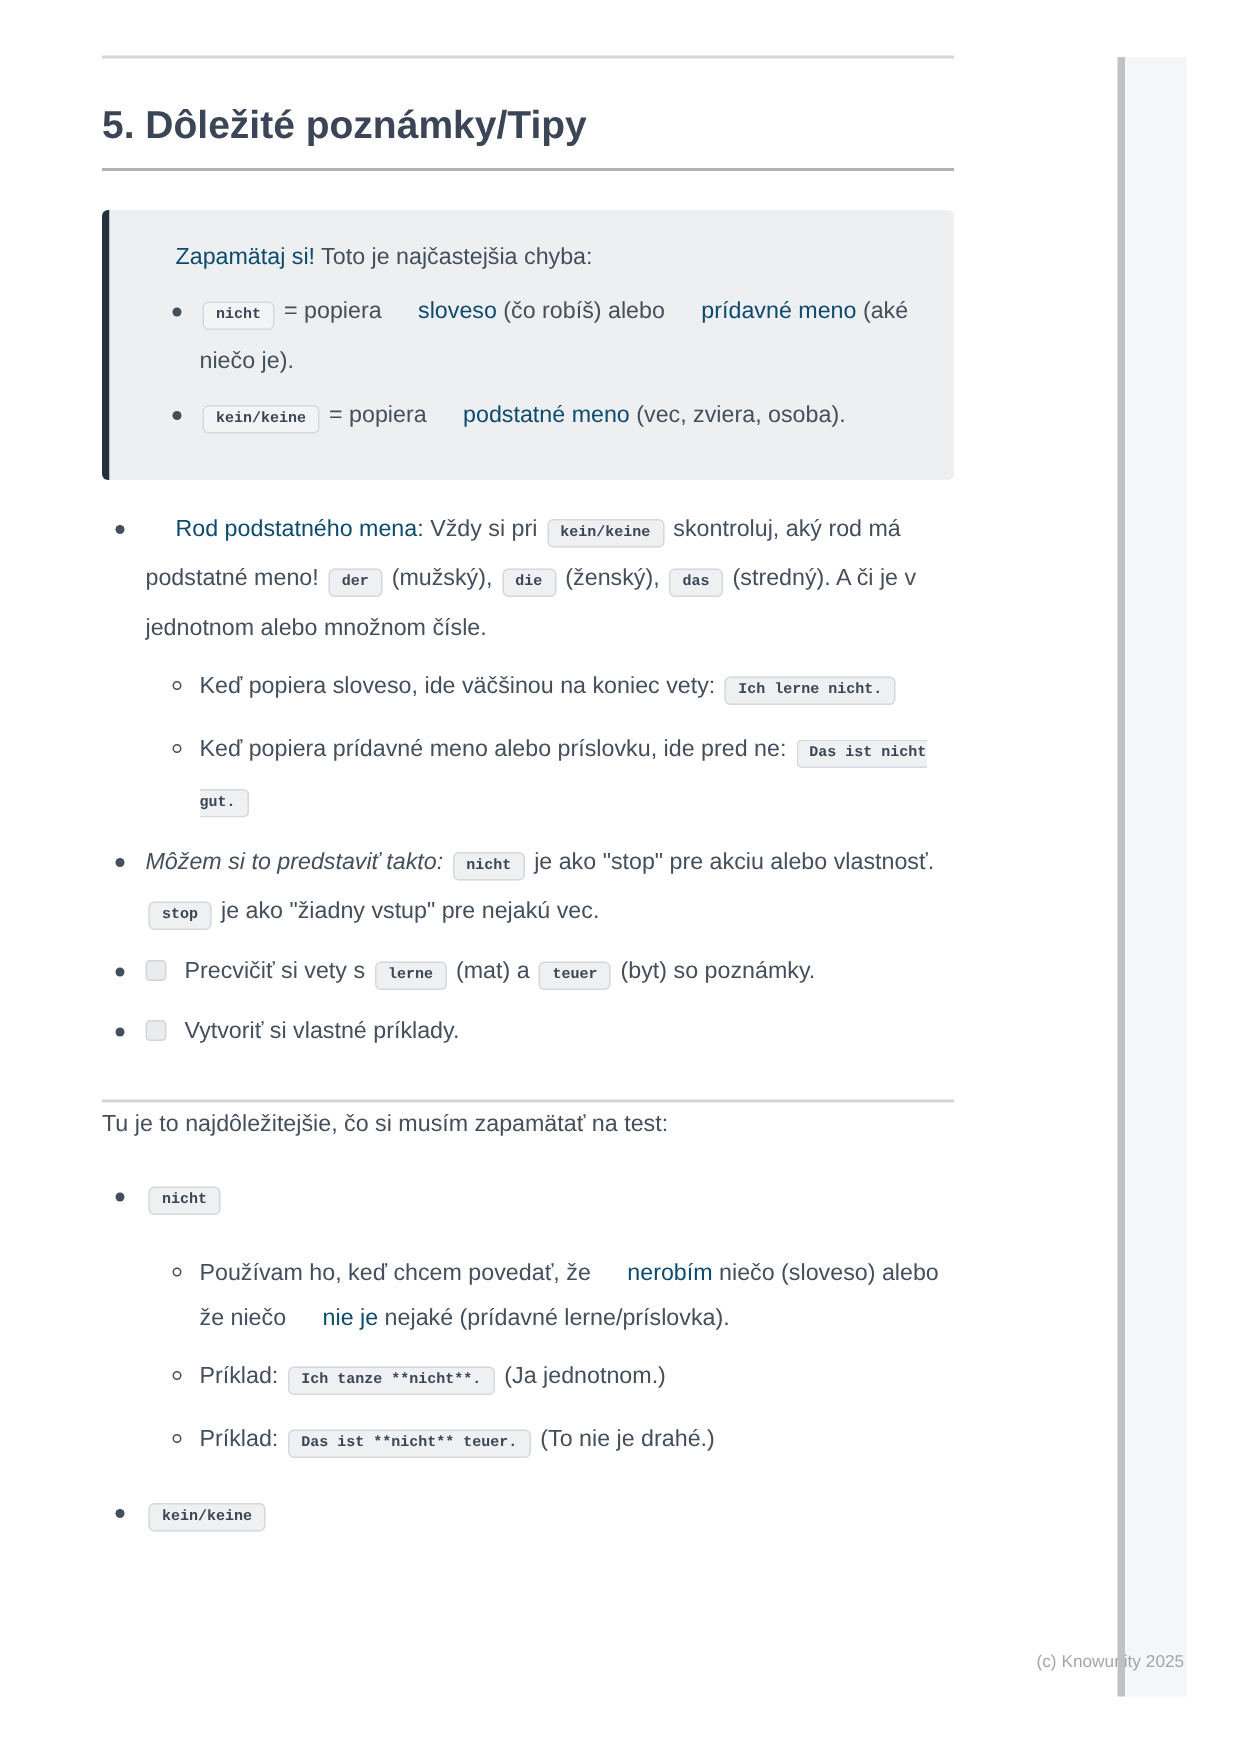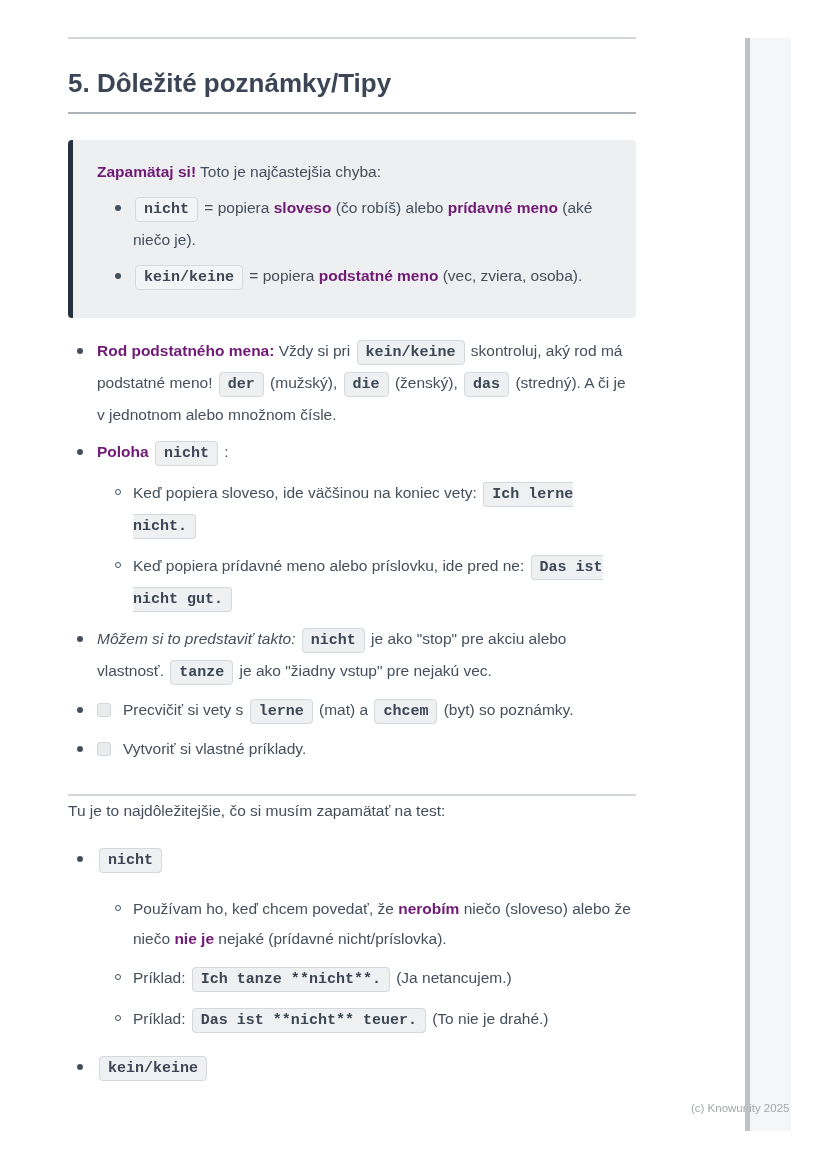--- a/index.html
+++ b/index.html
@@ -59,25 +59,25 @@
     height: 6px;
     border-radius: 50%;
   }
   .marker.disc { left: 9px; background: #454f5c; }
   .callout .marker.disc { left: 18px; }
   .marker.circle {
     left: 11px; top: 11px;
     background: transparent;
     border: 1.5px solid #454f5c;
   }
-  .seg.bold { font-weight: 700; color: #701a75; }
+  .seg.bold { font-weight: 400; color: #0c4a6e; margin-left: 20px; }
   .seg.italic { font-style: italic; }
   code.seg.code {
     font-family: "Liberation Mono", monospace;
-    font-size: 15px;
+    font-size: 10px;
     font-weight: 700;
     color: #3c4654;
     background: #eef0f2;
     border: 1px solid #d5d9dd;
     border-radius: 4px;
     padding: 3px 8px 3px;
     margin: 0 2px;
   }
   .callout code.seg.code { background: #f2f4f5; }
   .checkbox {
@@ -128,33 +128,32 @@
       <h2 class="heading">5. Dôležité poznámky/Tipy</h2>
       <div class="callout">
         <p class="para"><span class="seg bold">Zapamätaj si!</span><span class="seg normal"> Toto je najčastejšia chyba:</span></p>
         <div class="list">
           <div class="li lvl0"><span class="marker disc"></span><code class="seg code">nicht</code><span class="seg normal"> = popiera </span><span class="seg bold">sloveso</span><span class="seg normal"> (čo robíš) alebo </span><span class="seg bold">prídavné meno</span><span class="seg normal"> (aké niečo je).</span></div>
           <div class="li lvl0"><span class="marker disc"></span><code class="seg code">kein/keine</code><span class="seg normal"> = popiera </span><span class="seg bold">podstatné meno</span><span class="seg normal"> (vec, zviera, osoba).</span></div>
         </div>
       </div>
       <div class="list">
         <div class="li lvl0"><span class="marker disc"></span><span class="seg bold">Rod podstatného mena:</span><span class="seg normal"> Vždy si pri </span><code class="seg code">kein/keine</code><span class="seg normal"> skontroluj, aký rod má podstatné meno! </span><code class="seg code">der</code><span class="seg normal"> (mužský), </span><code class="seg code">die</code><span class="seg normal"> (ženský), </span><code class="seg code">das</code><span class="seg normal"> (stredný). A či je v jednotnom alebo množnom čísle.</span></div>
-        <div class="li lvl0"><span class="marker disc"></span><span class="seg bold">Poloha</span><span class="seg normal"> </span><code class="seg code">nicht</code><span class="seg normal"> :</span></div>
         <div class="li lvl1"><span class="marker circle"></span><span class="seg normal">Keď popiera sloveso, ide väčšinou na koniec vety: </span><code class="seg code">Ich lerne nicht.</code></div>
         <div class="li lvl1"><span class="marker circle"></span><span class="seg normal">Keď popiera prídavné meno alebo príslovku, ide pred ne: </span><code class="seg code">Das ist nicht gut.</code></div>
-        <div class="li lvl0"><span class="marker disc"></span><span class="seg italic">Môžem si to predstaviť takto:</span><span class="seg normal"> </span><code class="seg code">nicht</code><span class="seg normal"> je ako "stop" pre akciu alebo vlastnosť. </span><code class="seg code">tanze</code><span class="seg normal"> je ako "žiadny vstup" pre nejakú vec.</span></div>
-        <div class="li lvl0"><span class="marker disc"></span><span class="checkbox"></span><span class="seg normal">Precvičiť si vety s </span><code class="seg code">lerne</code><span class="seg normal"> (mat) a </span><code class="seg code">chcem</code><span class="seg normal"> (byt) so poznámky.</span></div>
+        <div class="li lvl0"><span class="marker disc"></span><span class="seg italic">Môžem si to predstaviť takto:</span><span class="seg normal"> </span><code class="seg code">nicht</code><span class="seg normal"> je ako "stop" pre akciu alebo vlastnosť. </span><code class="seg code">stop</code><span class="seg normal"> je ako "žiadny vstup" pre nejakú vec.</span></div>
+        <div class="li lvl0"><span class="marker disc"></span><span class="checkbox"></span><span class="seg normal">Precvičiť si vety s </span><code class="seg code">lerne</code><span class="seg normal"> (mat) a </span><code class="seg code">teuer</code><span class="seg normal"> (byt) so poznámky.</span></div>
         <div class="li lvl0"><span class="marker disc"></span><span class="checkbox"></span><span class="seg normal">Vytvoriť si vlastné príklady.</span></div>
       </div>
       <div class="rule divider"></div>
       <p class="para"><span class="seg normal">Tu je to najdôležitejšie, čo si musím zapamätať na test:</span></p>
       <div class="list">
         <div class="li lvl0 chip-only"><span class="marker disc"></span><code class="seg code">nicht</code></div>
-        <div class="li lvl1"><span class="marker circle"></span><span class="seg normal">Používam ho, keď chcem povedať, že </span><span class="seg bold">nerobím</span><span class="seg normal"> niečo (sloveso) alebo že niečo </span><span class="seg bold">nie je</span><span class="seg normal"> nejaké (prídavné nicht/príslovka).</span></div>
-        <div class="li lvl1"><span class="marker circle"></span><span class="seg normal">Príklad: </span><code class="seg code">Ich tanze **nicht**.</code><span class="seg normal"> (Ja netancujem.)</span></div>
+        <div class="li lvl1"><span class="marker circle"></span><span class="seg normal">Používam ho, keď chcem povedať, že </span><span class="seg bold">nerobím</span><span class="seg normal"> niečo (sloveso) alebo že niečo </span><span class="seg bold">nie je</span><span class="seg normal"> nejaké (prídavné lerne/príslovka).</span></div>
+        <div class="li lvl1"><span class="marker circle"></span><span class="seg normal">Príklad: </span><code class="seg code">Ich tanze **nicht**.</code><span class="seg normal"> (Ja jednotnom.)</span></div>
         <div class="li lvl1"><span class="marker circle"></span><span class="seg normal">Príklad: </span><code class="seg code">Das ist **nicht** teuer.</code><span class="seg normal"> (To nie je drahé.)</span></div>
         <div class="li lvl0 chip-only"><span class="marker disc"></span><code class="seg code">kein/keine</code></div>
         <div class="li lvl1"></div>
       </div>
     </main>
 
   <div class="next-page-fill"></div>
   <div class="next-page-line"></div>
 
   <div class="watermark">(c) Knowunity 2025</div>

